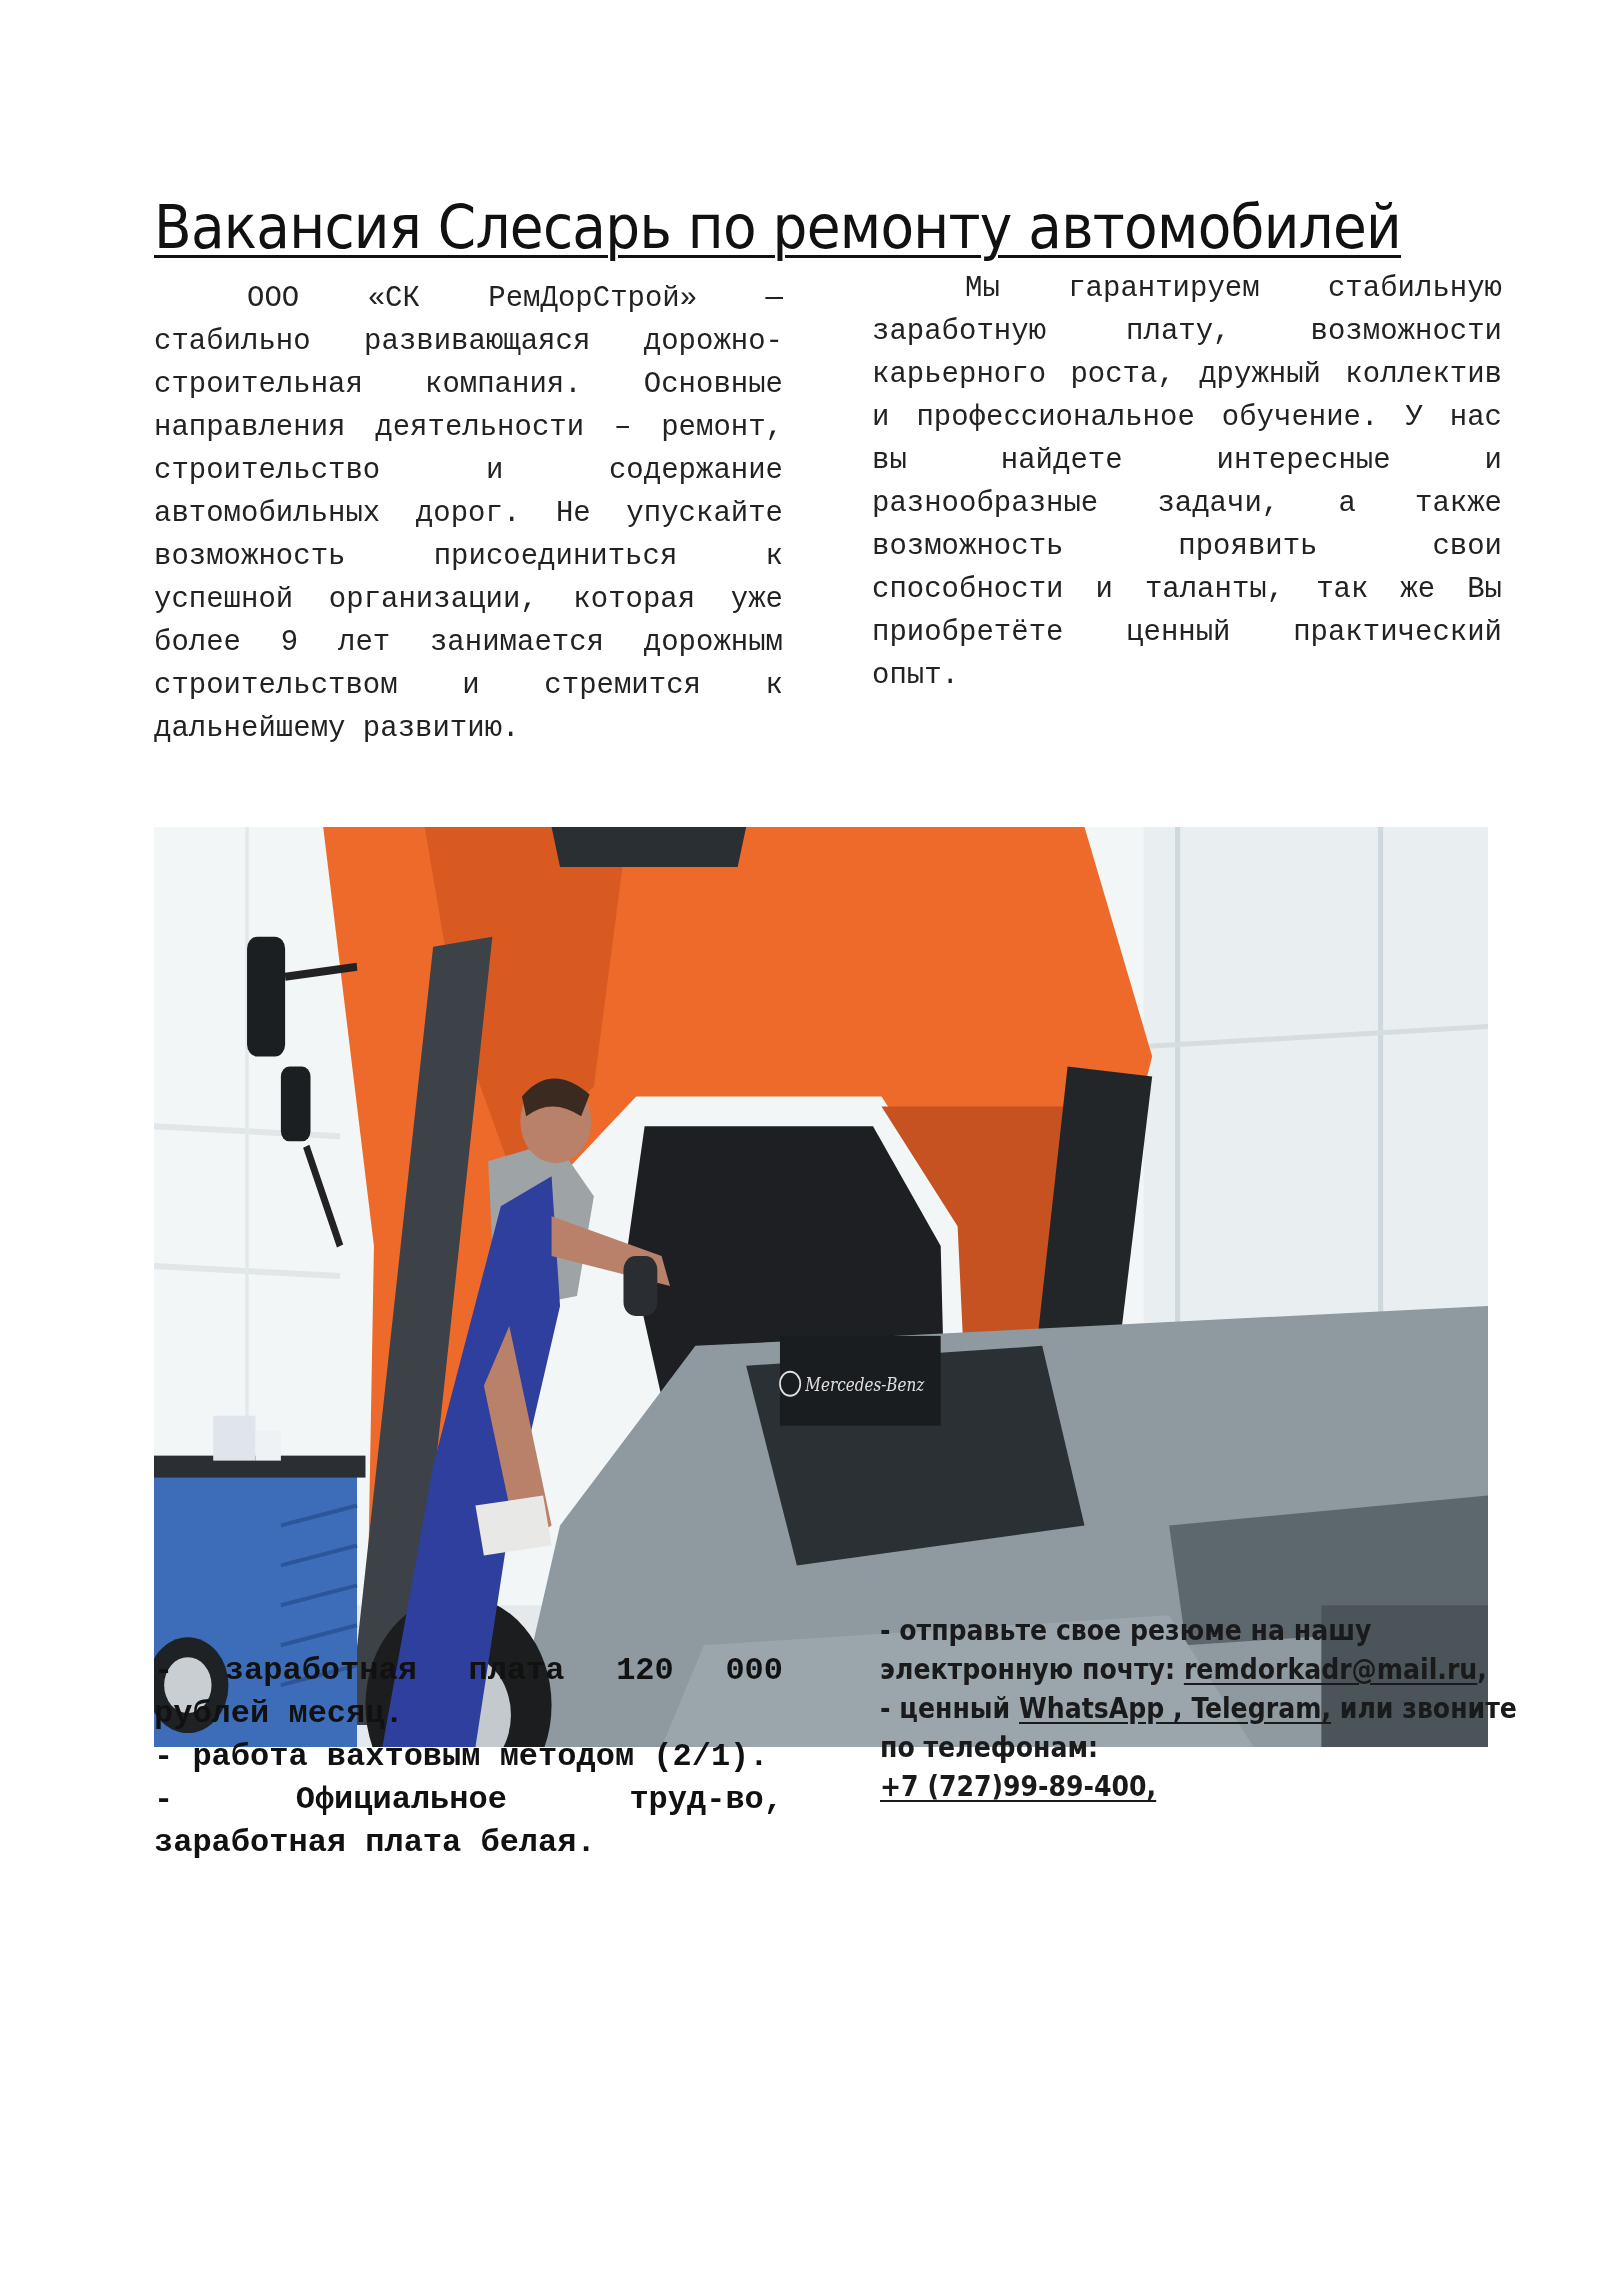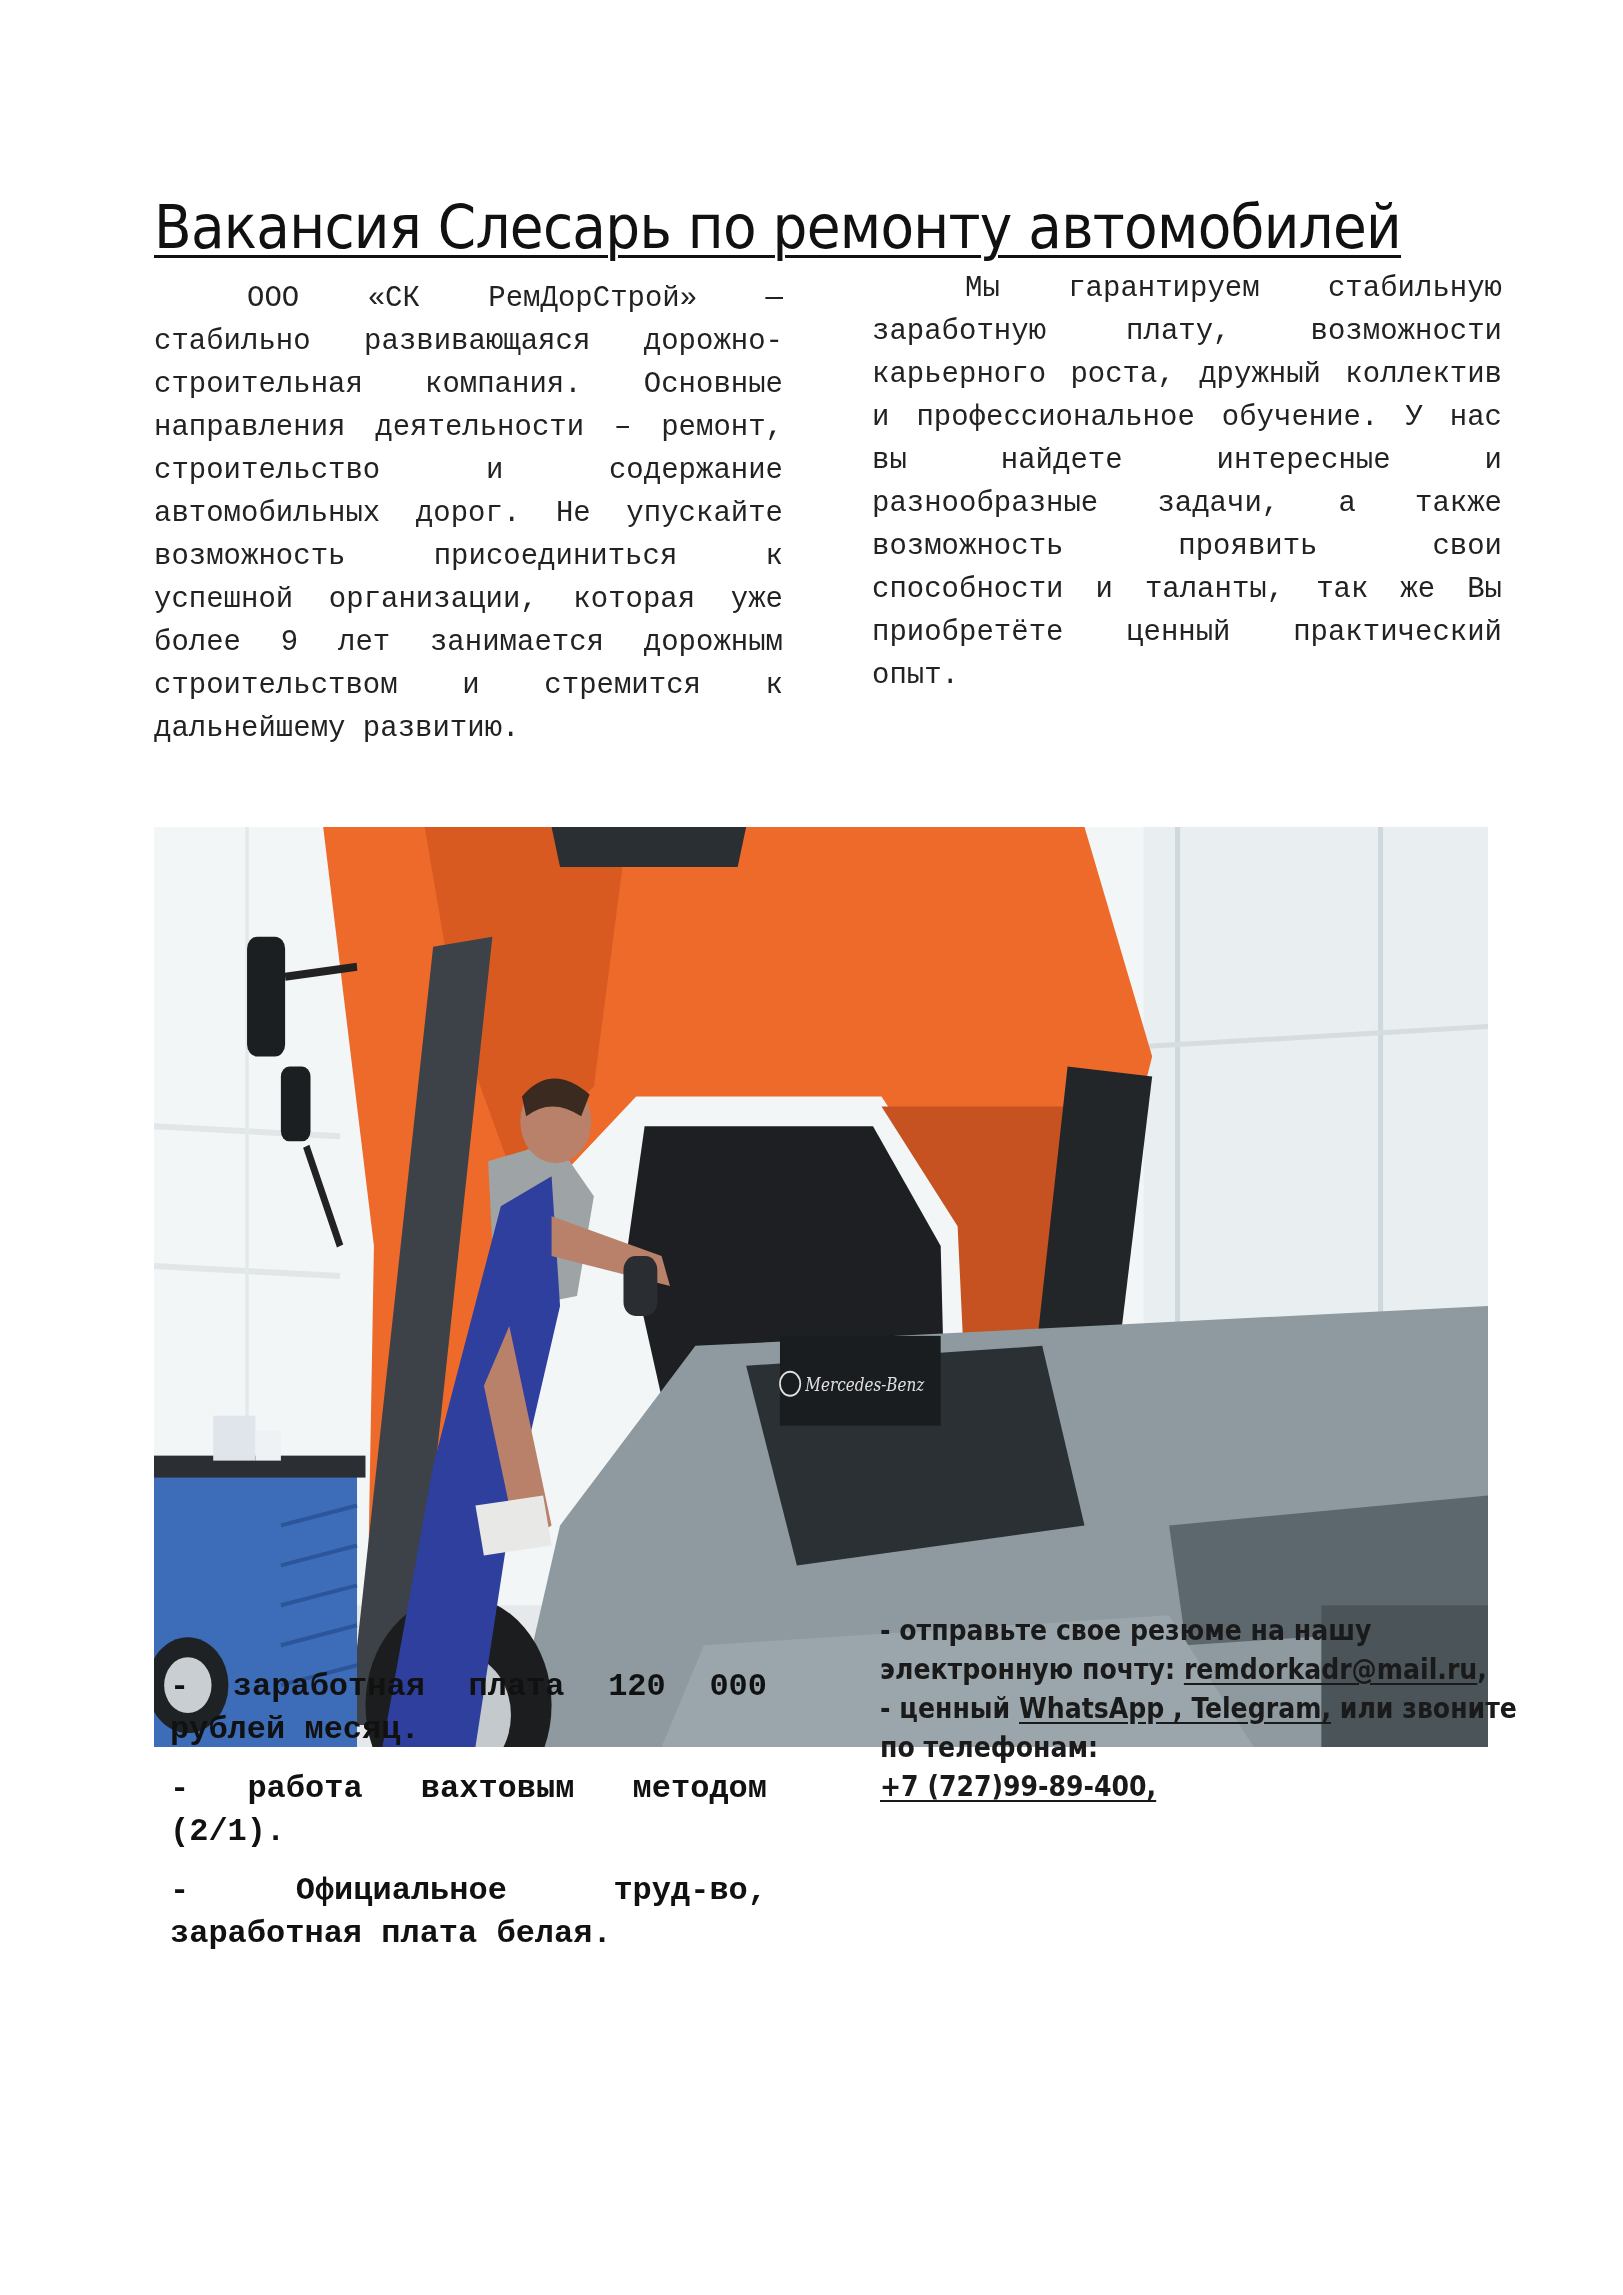--- a/index.html
+++ b/index.html
@@ -21,21 +21,21 @@
   .photo {
     position: absolute; left: 154px; top: 827px; width: 1334px; height: 920px;
     overflow: hidden; background: #f4f6f7;
   }
   .photo svg { display: block; width: 100%; height: 100%; }
   .perks {
     position: absolute; left: 154px; top: 1649px; width: 629px;
     font-family: "Liberation Mono", monospace; font-weight: bold; font-size: 32px;
     line-height: 43px; text-align: justify; color: #111;
   }
-  .perks p { margin: 16px; }
+  .perks p { margin: 0; }
   .contact {
     position: absolute; left: 880px; top: 1611px; width: 643px;
     font-family: "DejaVu Sans Condensed", "DejaVu Sans", sans-serif; font-size: 28px;
     line-height: 39px; color: #1a1a1a;
   }
   .contact .intro { text-align: center; text-decoration: underline; text-underline-offset: 4.2px; }
   .contact .intro span { display: block; }
   .contact p { margin: 0; font-weight: bold; }
   .u { text-decoration: underline; text-underline-offset: 4.2px; }
 </style>

